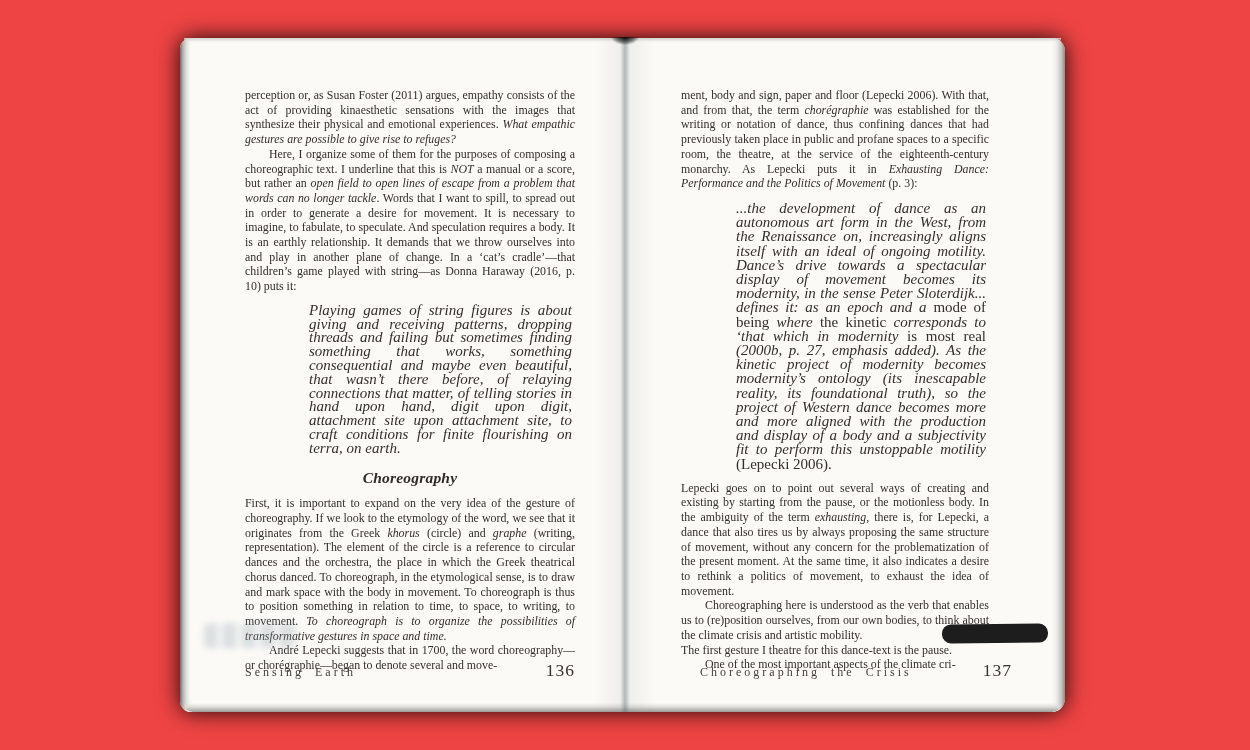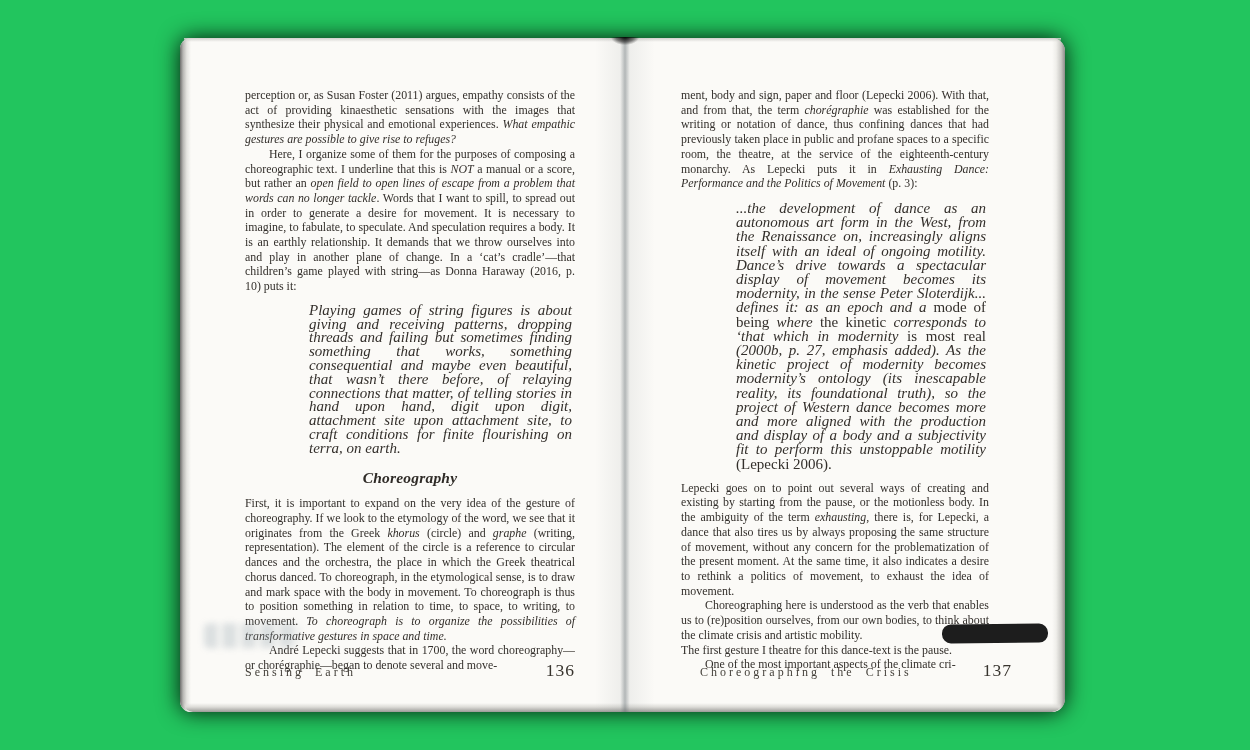--- a/index.html
+++ b/index.html
@@ -1,16 +1,16 @@
 <!DOCTYPE html>
 <html><head>
 <meta charset="utf-8">
 <style>
   html,body{margin:0;padding:0;}
-  .stage{position:relative;width:1250px;height:750px;background:#22c55e;overflow:hidden;
+  .stage{position:relative;width:1250px;height:750px;background:#ef4444;overflow:hidden;
          font-family:"Liberation Serif", serif;}
   .book{position:absolute;left:180px;top:38px;width:885px;height:674px;
         background:#fbfaf7;border-radius:11px 14px 14px 11px;
         box-shadow:0 0 22px rgba(0,0,0,.9);}
   
   .edge-left{position:absolute;left:0;top:0;bottom:0;width:11px;border-radius:11px 0 0 11px;
         background:linear-gradient(90deg,#6e6e6c 0,#b7b6b3 28%,#e5e4e0 62%,#fbfaf7 100%);}
   .edge-right{position:absolute;right:0;top:0;bottom:0;width:13px;border-radius:0 14px 14px 0;
         background:linear-gradient(270deg,#8d8c8a 0,#c9c8c4 30%,#efeeea 68%,#fbfaf7 100%);}
   .edge-bottom{position:absolute;left:4px;right:4px;bottom:0;height:9px;border-radius:0 0 12px 12px;

